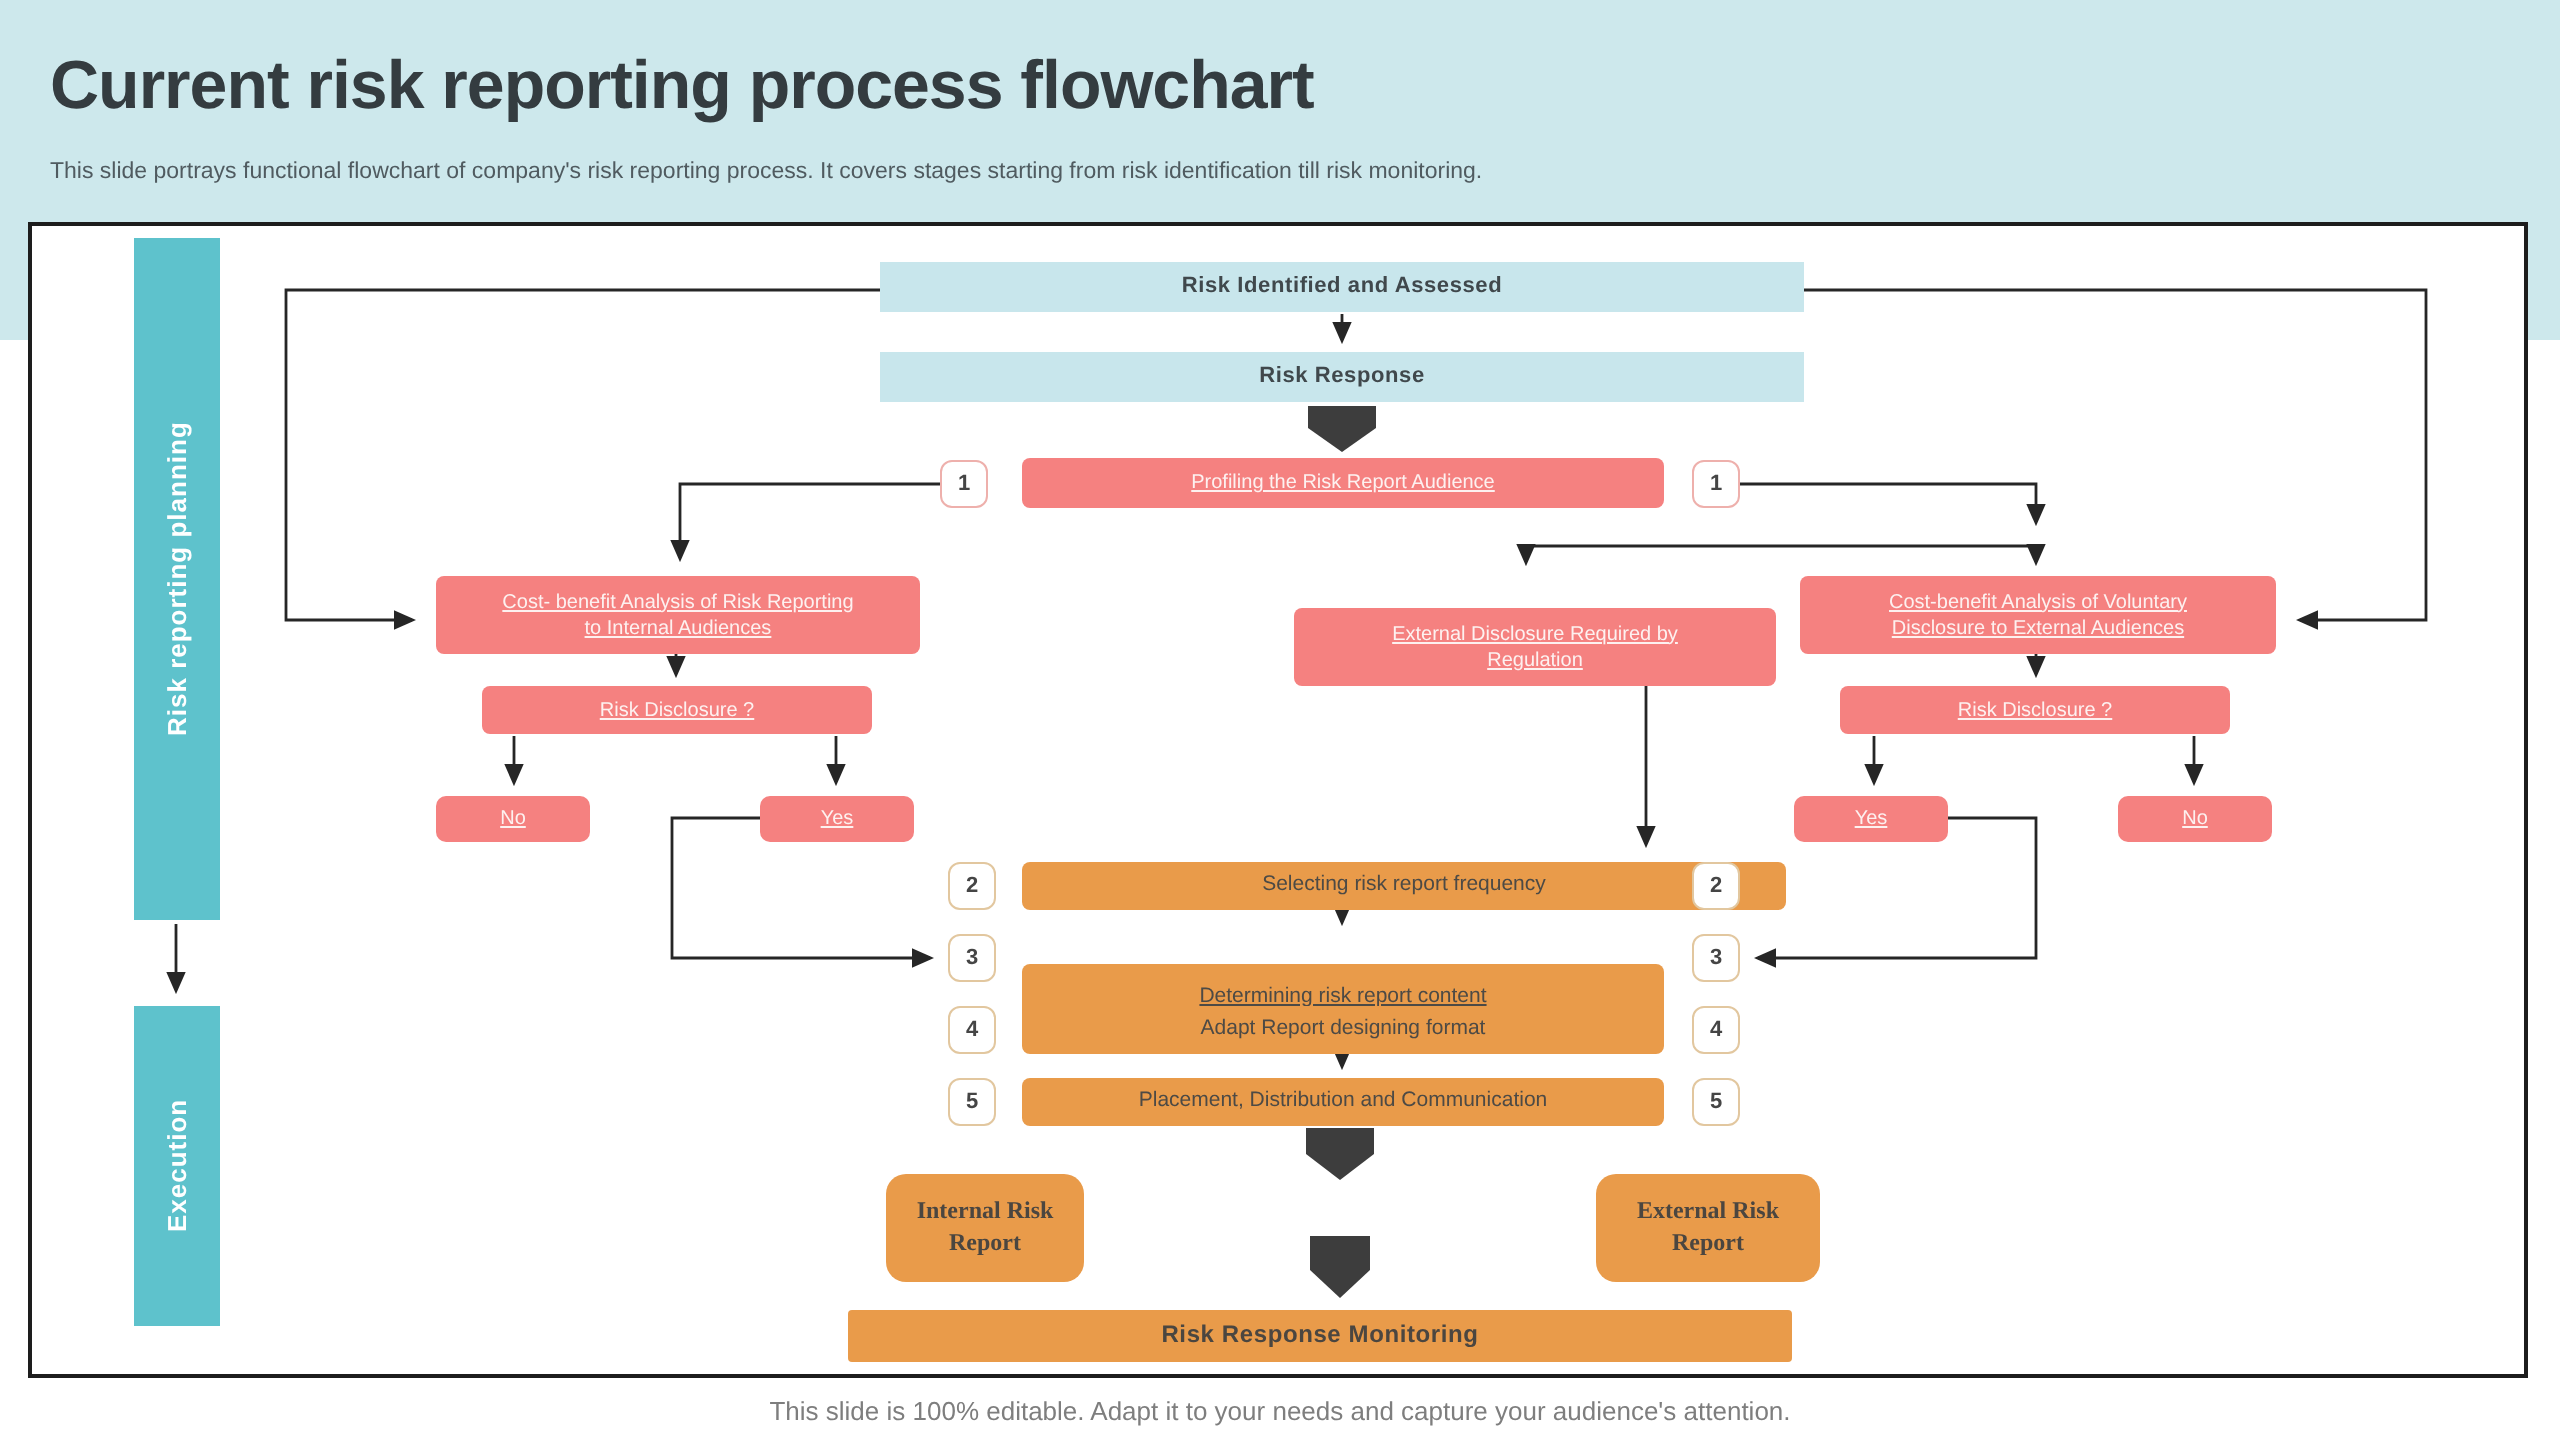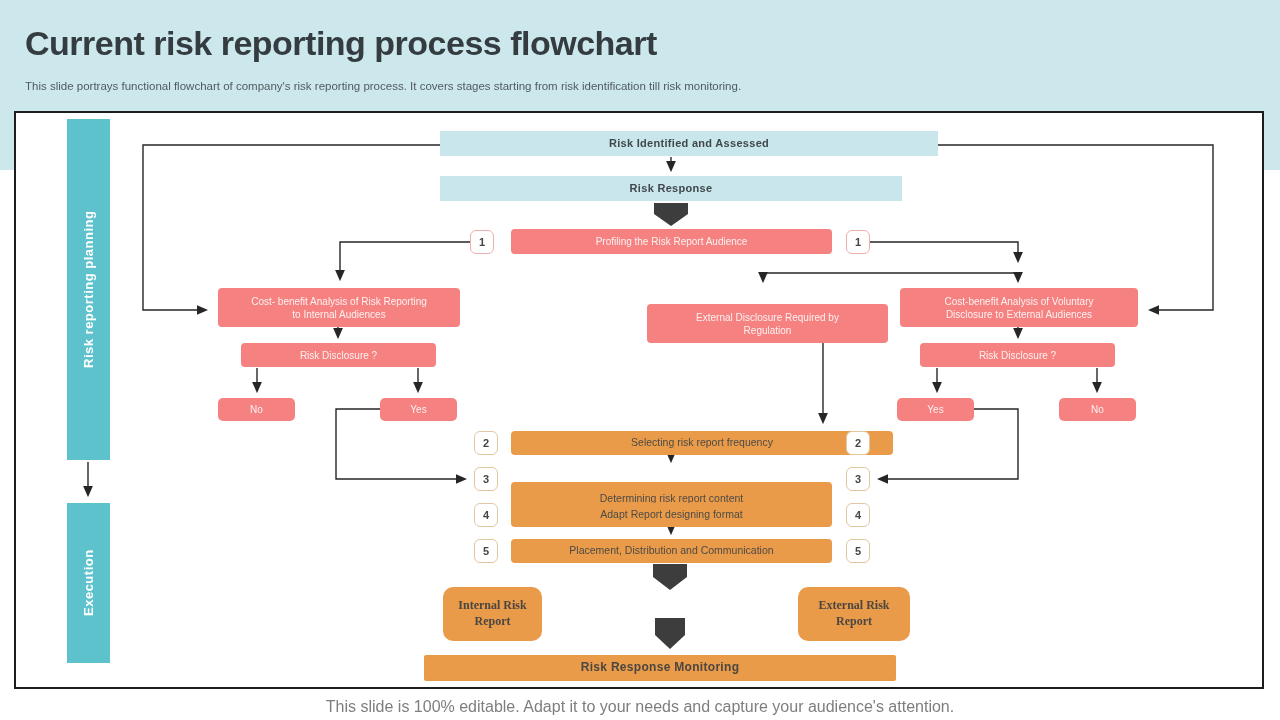--- a/index.html
+++ b/index.html
@@ -29,35 +29,35 @@
     color:#ffffff;font-weight:bold;font-size:13px;letter-spacing:0.5px;
     writing-mode:vertical-rl;transform:rotate(180deg);
   }
   .lane.planning{top:119px;height:341px;}
   .lane.execution{top:503px;height:160px;}
   .box{
     position:absolute;display:flex;align-items:center;justify-content:center;
     text-align:center;box-sizing:border-box;line-height:1.3;white-space:pre-line;
   }
   .blue{background:#c8e6ec;color:#40484c;font-weight:bold;font-size:11px;letter-spacing:0.3px;}
-  .salmon{background:#f58180;color:#fdf1f0;font-size:10px;border-radius:4px;padding:2px 0;}
+  .salmon{background:#f58180;color:#fdf1f0;font-size:10px;border-radius:4px;padding:2px 0;text-decoration:underline;}
   .salmon.small{border-radius:5px;}
   .ostep{background:#e99b4a;color:#4d4a45;font-size:10.5px;border-radius:4px;}
   .obold{background:#e99b4a;color:#4b4640;font-weight:bold;font-size:12px;border-radius:10px;padding:4px 8px;font-family:Liberation Serif, serif;}
   .obar{background:#e99b4a;color:#4b4640;font-weight:bold;font-size:12px;letter-spacing:0.3px;border-radius:2px;}
   .badge{
     position:absolute;width:24px;height:24px;background:#ffffff;border-radius:6px;
     display:flex;align-items:center;justify-content:center;
     font-size:11px;font-weight:bold;color:#454545;box-sizing:border-box;
   }
   .badge.pink{border:1.5px solid #eeb0ac;}
   .badge.tan{border:1.5px solid #e2c79f;}
   .footer{
     position:absolute;left:0;top:698px;width:1280px;text-align:center;
-    font-size:16px;color:#7e7e7e;
+    font-size:13px;color:#7e7e7e;
   }
 </style>
 </head>
 <body>
 
 <div class="band"></div>
 <div class="title">Current risk reporting process flowchart</div>
 <div class="subtitle">This slide portrays functional flowchart of company's risk reporting process. It covers stages starting from risk identification till risk monitoring.</div>
 
 <div class="panel"></div>
@@ -94,21 +94,21 @@
   <g fill="#3d3d3d" stroke="none">
     <polygon points="654,203 688,203 688,214 671,226 654,214"></polygon>
     <polygon points="653,564 687,564 687,577 670,590 653,577"></polygon>
     <polygon points="655,618 685,618 685,635 670,649 655,635"></polygon>
   </g>
 </svg>
 
 <div class="lane planning">Risk reporting planning</div>
 <div class="lane execution">Execution</div>
 
-<div class="box blue" style="left:440px;top:131px;width:498px;height:25px;">Risk Identified and Assessed</div>
+<div class="box blue" style="left:440px;top:131px;width:462px;height:25px;">Risk Identified and Assessed</div>
 <div class="box blue" style="left:440px;top:176px;width:462px;height:25px;">Risk Response</div>
 
 <div class="badge pink" style="left:470px;top:230px;">1</div>
 <div class="box salmon" style="left:511px;top:229px;width:321px;height:25px;">Profiling the Risk Report Audience</div>
 <div class="badge pink" style="left:846px;top:230px;">1</div>
 
 <div class="box salmon" style="left:218px;top:288px;width:242px;height:39px;">Cost- benefit Analysis of Risk Reporting
 to Internal Audiences</div>
 <div class="box salmon" style="left:647px;top:304px;width:241px;height:39px;">External Disclosure Required by
 Regulation</div>

